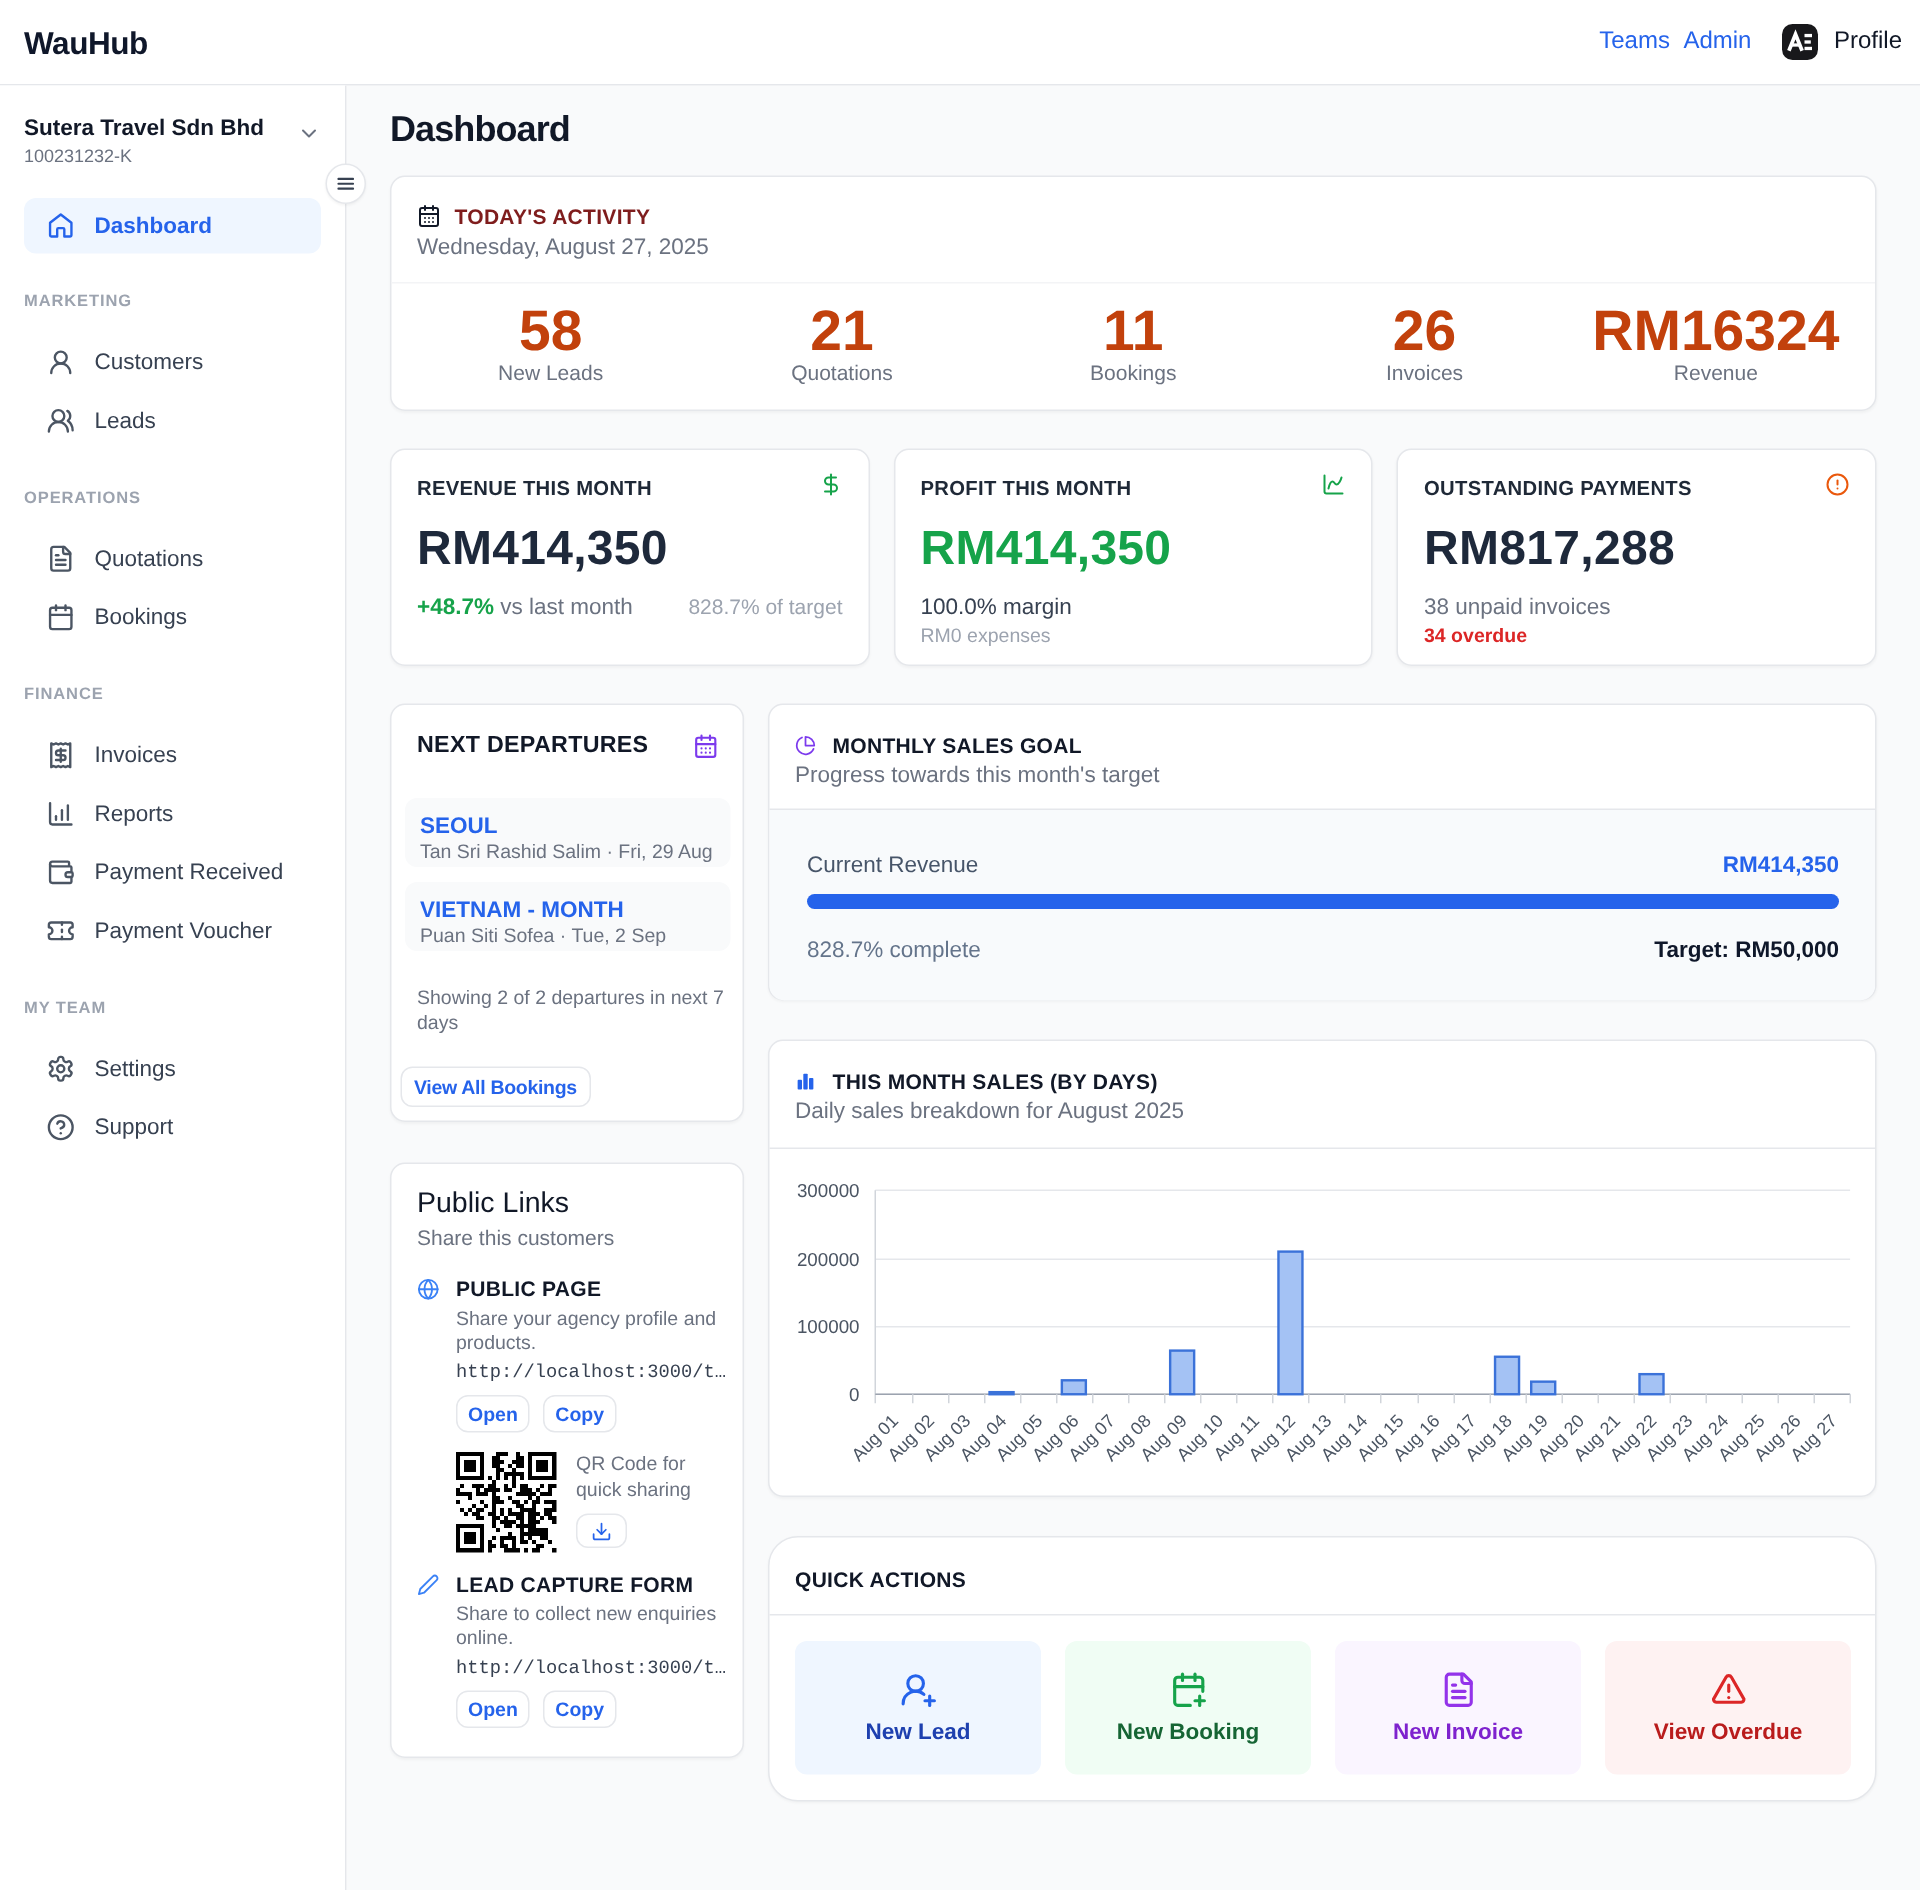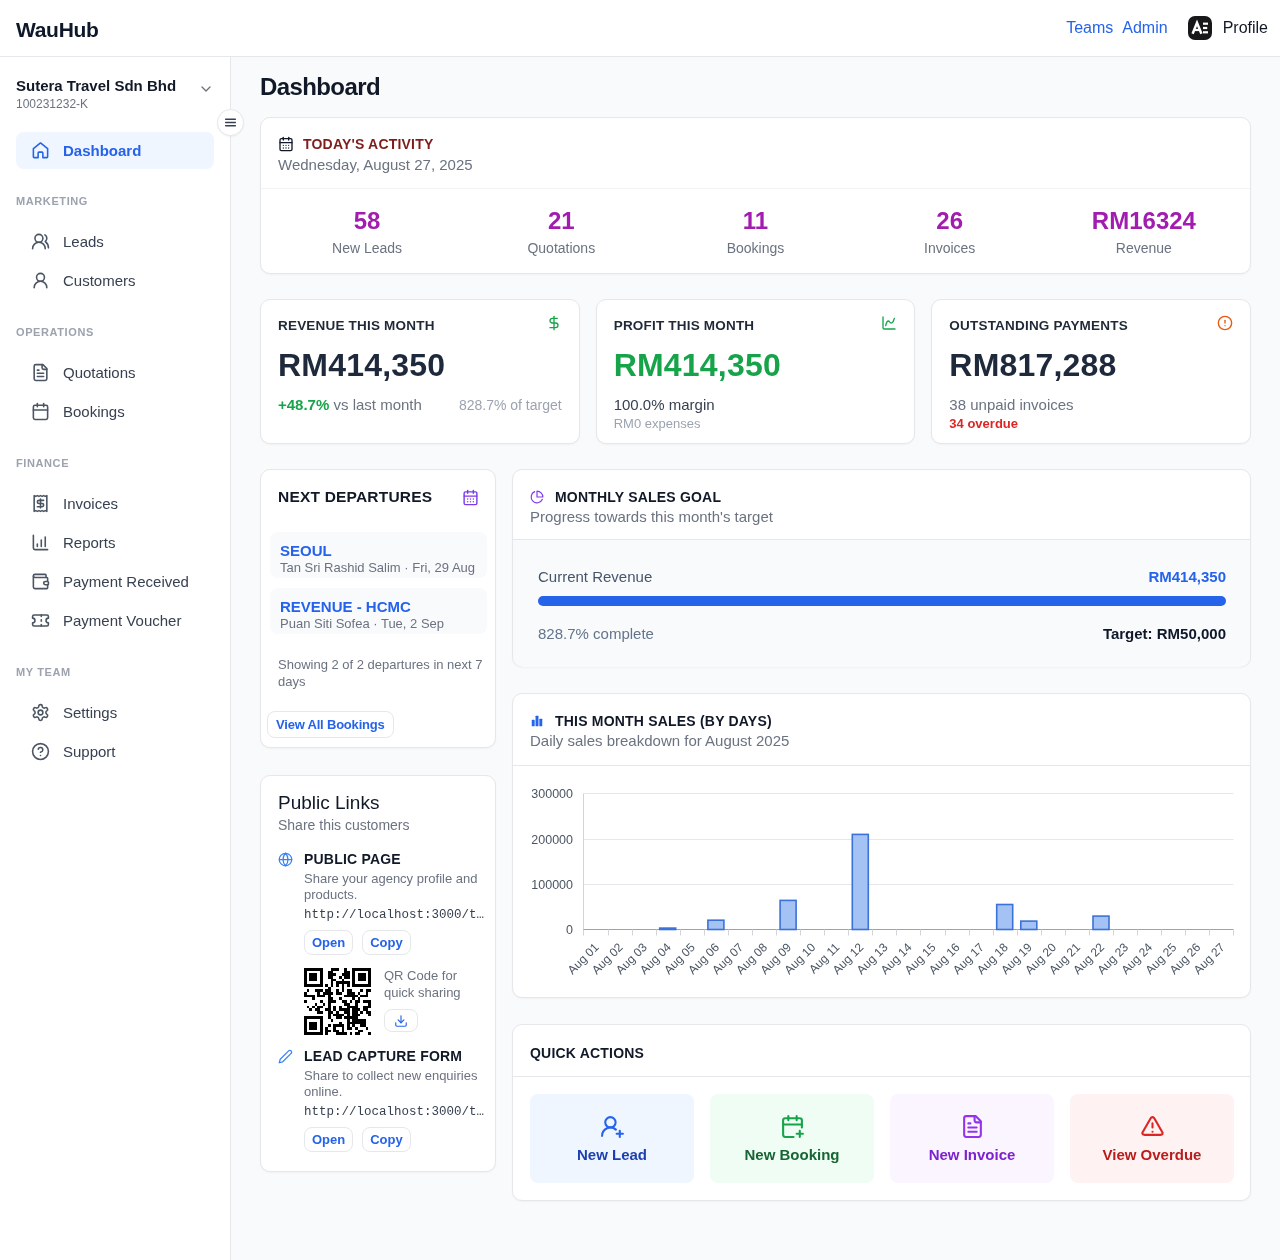--- a/index.html
+++ b/index.html
@@ -27,21 +27,21 @@
 .main { flex:1; padding:16px 29px 0 29px; }
 h1.pagetitle { font-size:24px; font-weight:bold; color:#111827; letter-spacing:-0.6px; }
 .card { background:#fff; border:1px solid #e5e7eb; border-radius:10px; box-shadow:0 1px 2px rgba(0,0,0,0.04); }
 
 .today { margin-top:16px; height:157px; }
 .t-head { height:71px; border-bottom:1px solid #f3f4f6; padding:18px 16px 0 17px; }
 .t-title { display:flex; align-items:center; font-size:14px; font-weight:bold; color:#7f1d1d; letter-spacing:0.2px; }
 .t-title svg { margin-right:9px; color:#111827; }
 .t-sub { font-size:15px; color:#6b7280; margin-top:4px; }
 .t-stats { display:grid; grid-template-columns:repeat(5,1fr); padding:15px 9px 0 9px; text-align:center; }
-.t-num { font-size:24px; font-weight:bold; color:#a21caf; line-height:34px; }
+.t-num { font-size:38px; font-weight:bold; color:#c2410c; line-height:34px; }
 .t-lab { font-size:14px; color:#6b7280; margin-top:2px; }
 
 .statrow { display:flex; gap:16px; margin-top:25px; }
 .stat { flex:1; height:145px; padding:15px 17px 0 17px; }
 .s-top { display:flex; justify-content:space-between; align-items:flex-start; }
 .s-title { font-size:13.5px; font-weight:bold; color:#1f2937; letter-spacing:0.2px; padding-top:3px; }
 .s-big { font-size:32px; font-weight:bold; color:#1e293b; margin-top:14px; letter-spacing:0.2px; }
 .s-line { display:flex; justify-content:space-between; align-items:baseline; margin-top:12px; font-size:15px; }
 .green { color:#16a34a; }
 .gray { color:#6b7280; }
@@ -72,21 +72,21 @@
 .goal-bar { height:10px; background:#2563eb; border-radius:5px; margin-top:11px; }
 .goal-row2 { display:flex; justify-content:space-between; margin-top:19px; font-size:15px; color:#64748b; }
 .goal-target { color:#0f172a; font-weight:bold; }
 
 .chart { height:305px; margin-top:26px; }
 .chart-head { height:72px; padding:19px 16px 0 17px; border-bottom:1px solid #e5e7eb; }
 .chart-title { display:flex; align-items:center; font-size:14px; font-weight:bold; color:#111827; letter-spacing:0.2px; }
 .chart-title svg { margin-right:11px; color:#2563eb; }
 .chart-sub { font-size:15px; color:#6b7280; margin-top:3px; }
 
-.quick { height:177px; margin-top:26px; }
+.quick { height:177px; margin-top:26px;border-radius:20px; }
 .quick-head { height:52px; padding:20px 16px 0 17px; border-bottom:1px solid #e5e7eb; font-size:14px; font-weight:bold; color:#111827; letter-spacing:0.2px; }
 .tiles { display:flex; gap:16px; padding:17px 16px 0 17px; }
 .tile { flex:1; height:89px; border-radius:8px; display:flex; flex-direction:column; align-items:center; justify-content:center; }
 .tile svg { margin-bottom:7px; }
 .tile span { font-size:15px; font-weight:bold; }
 .tile-blue { background:#eff6ff; } .tile-blue svg { color:#2563eb; } .tile-blue span { color:#1e40af; }
 .tile-green { background:#f0fdf4; } .tile-green svg { color:#16a34a; } .tile-green span { color:#166534; }
 .tile-purple { background:#faf5ff; } .tile-purple svg { color:#9333ea; } .tile-purple span { color:#7e22ce; }
 .tile-red { background:#fef2f2; } .tile-red svg { color:#dc2626; } .tile-red span { color:#b91c1c; }
 
@@ -141,28 +141,28 @@
       <div class="chev"><svg width="16" height="16" viewBox="0 0 24 24" fill="none" stroke="currentColor" stroke-width="2" stroke-linecap="round" stroke-linejoin="round">
             <path d="m6 9 6 6 6-6"></path>
           </svg></div>
     </div>
     <div class="navwrap">
       <div class="nav-active"><svg width="19" height="19" viewBox="0 0 24 24" fill="none" stroke="currentColor" stroke-width="2" stroke-linecap="round" stroke-linejoin="round">
             <path d="m3 9.5 9-7 9 7V20a1 1 0 0 1-1 1h-5v-6a1 1 0 0 0-1-1h-4a1 1 0 0 0-1 1v6H4a1 1 0 0 1-1-1Z"></path>
           </svg> Dashboard</div>
       <div class="sect">MARKETING</div>
       <div class="nitem"><svg width="19" height="19" viewBox="0 0 24 24" fill="none" stroke="currentColor" stroke-width="2" stroke-linecap="round" stroke-linejoin="round">
+            <circle cx="12" cy="8" r="5"></circle>
+            <path d="M20 21a8 8 0 0 0-16 0"></path>
+          </svg> Customers</div>
+      <div class="nitem"><svg width="19" height="19" viewBox="0 0 24 24" fill="none" stroke="currentColor" stroke-width="2" stroke-linecap="round" stroke-linejoin="round">
             <path d="M18 21a8 8 0 0 0-16 0"></path>
             <circle cx="10" cy="8" r="5"></circle>
             <path d="M22 20c0-3.37-2-6.5-4-8a5 5 0 0 0-.45-8.3"></path>
           </svg> Leads</div>
-      <div class="nitem"><svg width="19" height="19" viewBox="0 0 24 24" fill="none" stroke="currentColor" stroke-width="2" stroke-linecap="round" stroke-linejoin="round">
-            <circle cx="12" cy="8" r="5"></circle>
-            <path d="M20 21a8 8 0 0 0-16 0"></path>
-          </svg> Customers</div>
       <div class="sect">OPERATIONS</div>
       <div class="nitem"><svg width="19" height="19" viewBox="0 0 24 24" fill="none" stroke="currentColor" stroke-width="2" stroke-linecap="round" stroke-linejoin="round">
             <path d="M15 2H6a2 2 0 0 0-2 2v16a2 2 0 0 0 2 2h12a2 2 0 0 0 2-2V7Z"></path>
             <path d="M14 2v4a2 2 0 0 0 2 2h4"></path>
             <path d="M16 13H8"></path>
             <path d="M16 17H8"></path>
             <path d="M10 9H8"></path>
           </svg> Quotations</div>
       <div class="nitem"><svg width="19" height="19" viewBox="0 0 24 24" fill="none" stroke="currentColor" stroke-width="2" stroke-linecap="round" stroke-linejoin="round">
             <path d="M8 2v4"></path>
@@ -302,21 +302,21 @@
                 <path d="M8 18h.01"></path>
                 <path d="M12 18h.01"></path>
                 <path d="M16 18h.01"></path>
               </svg>
             </div>
           <div class="dep-item first">
               <div class="dep-city">SEOUL</div>
               <div class="dep-meta">Tan Sri Rashid Salim · Fri, 29 Aug</div>
             </div>
           <div class="dep-item">
-              <div class="dep-city">REVENUE - HCMC</div>
+              <div class="dep-city">VIETNAM - MONTH</div>
               <div class="dep-meta">Puan Siti Sofea · Tue, 2 Sep</div>
             </div>
           <div class="dep-note">Showing 2 of 2 departures in next 7<br>days</div>
           <div class="dep-btn">View All Bookings</div>
         </div>
         <div class="card plinks">
           <div class="pl-title">Public Links</div>
           <div class="pl-sub">Share this customers</div>
           <div class="pl-sec">
             <div class="pl-ico"><svg width="15" height="15" viewBox="0 0 24 24" fill="none" stroke="currentColor" stroke-width="2" stroke-linecap="round" stroke-linejoin="round">

